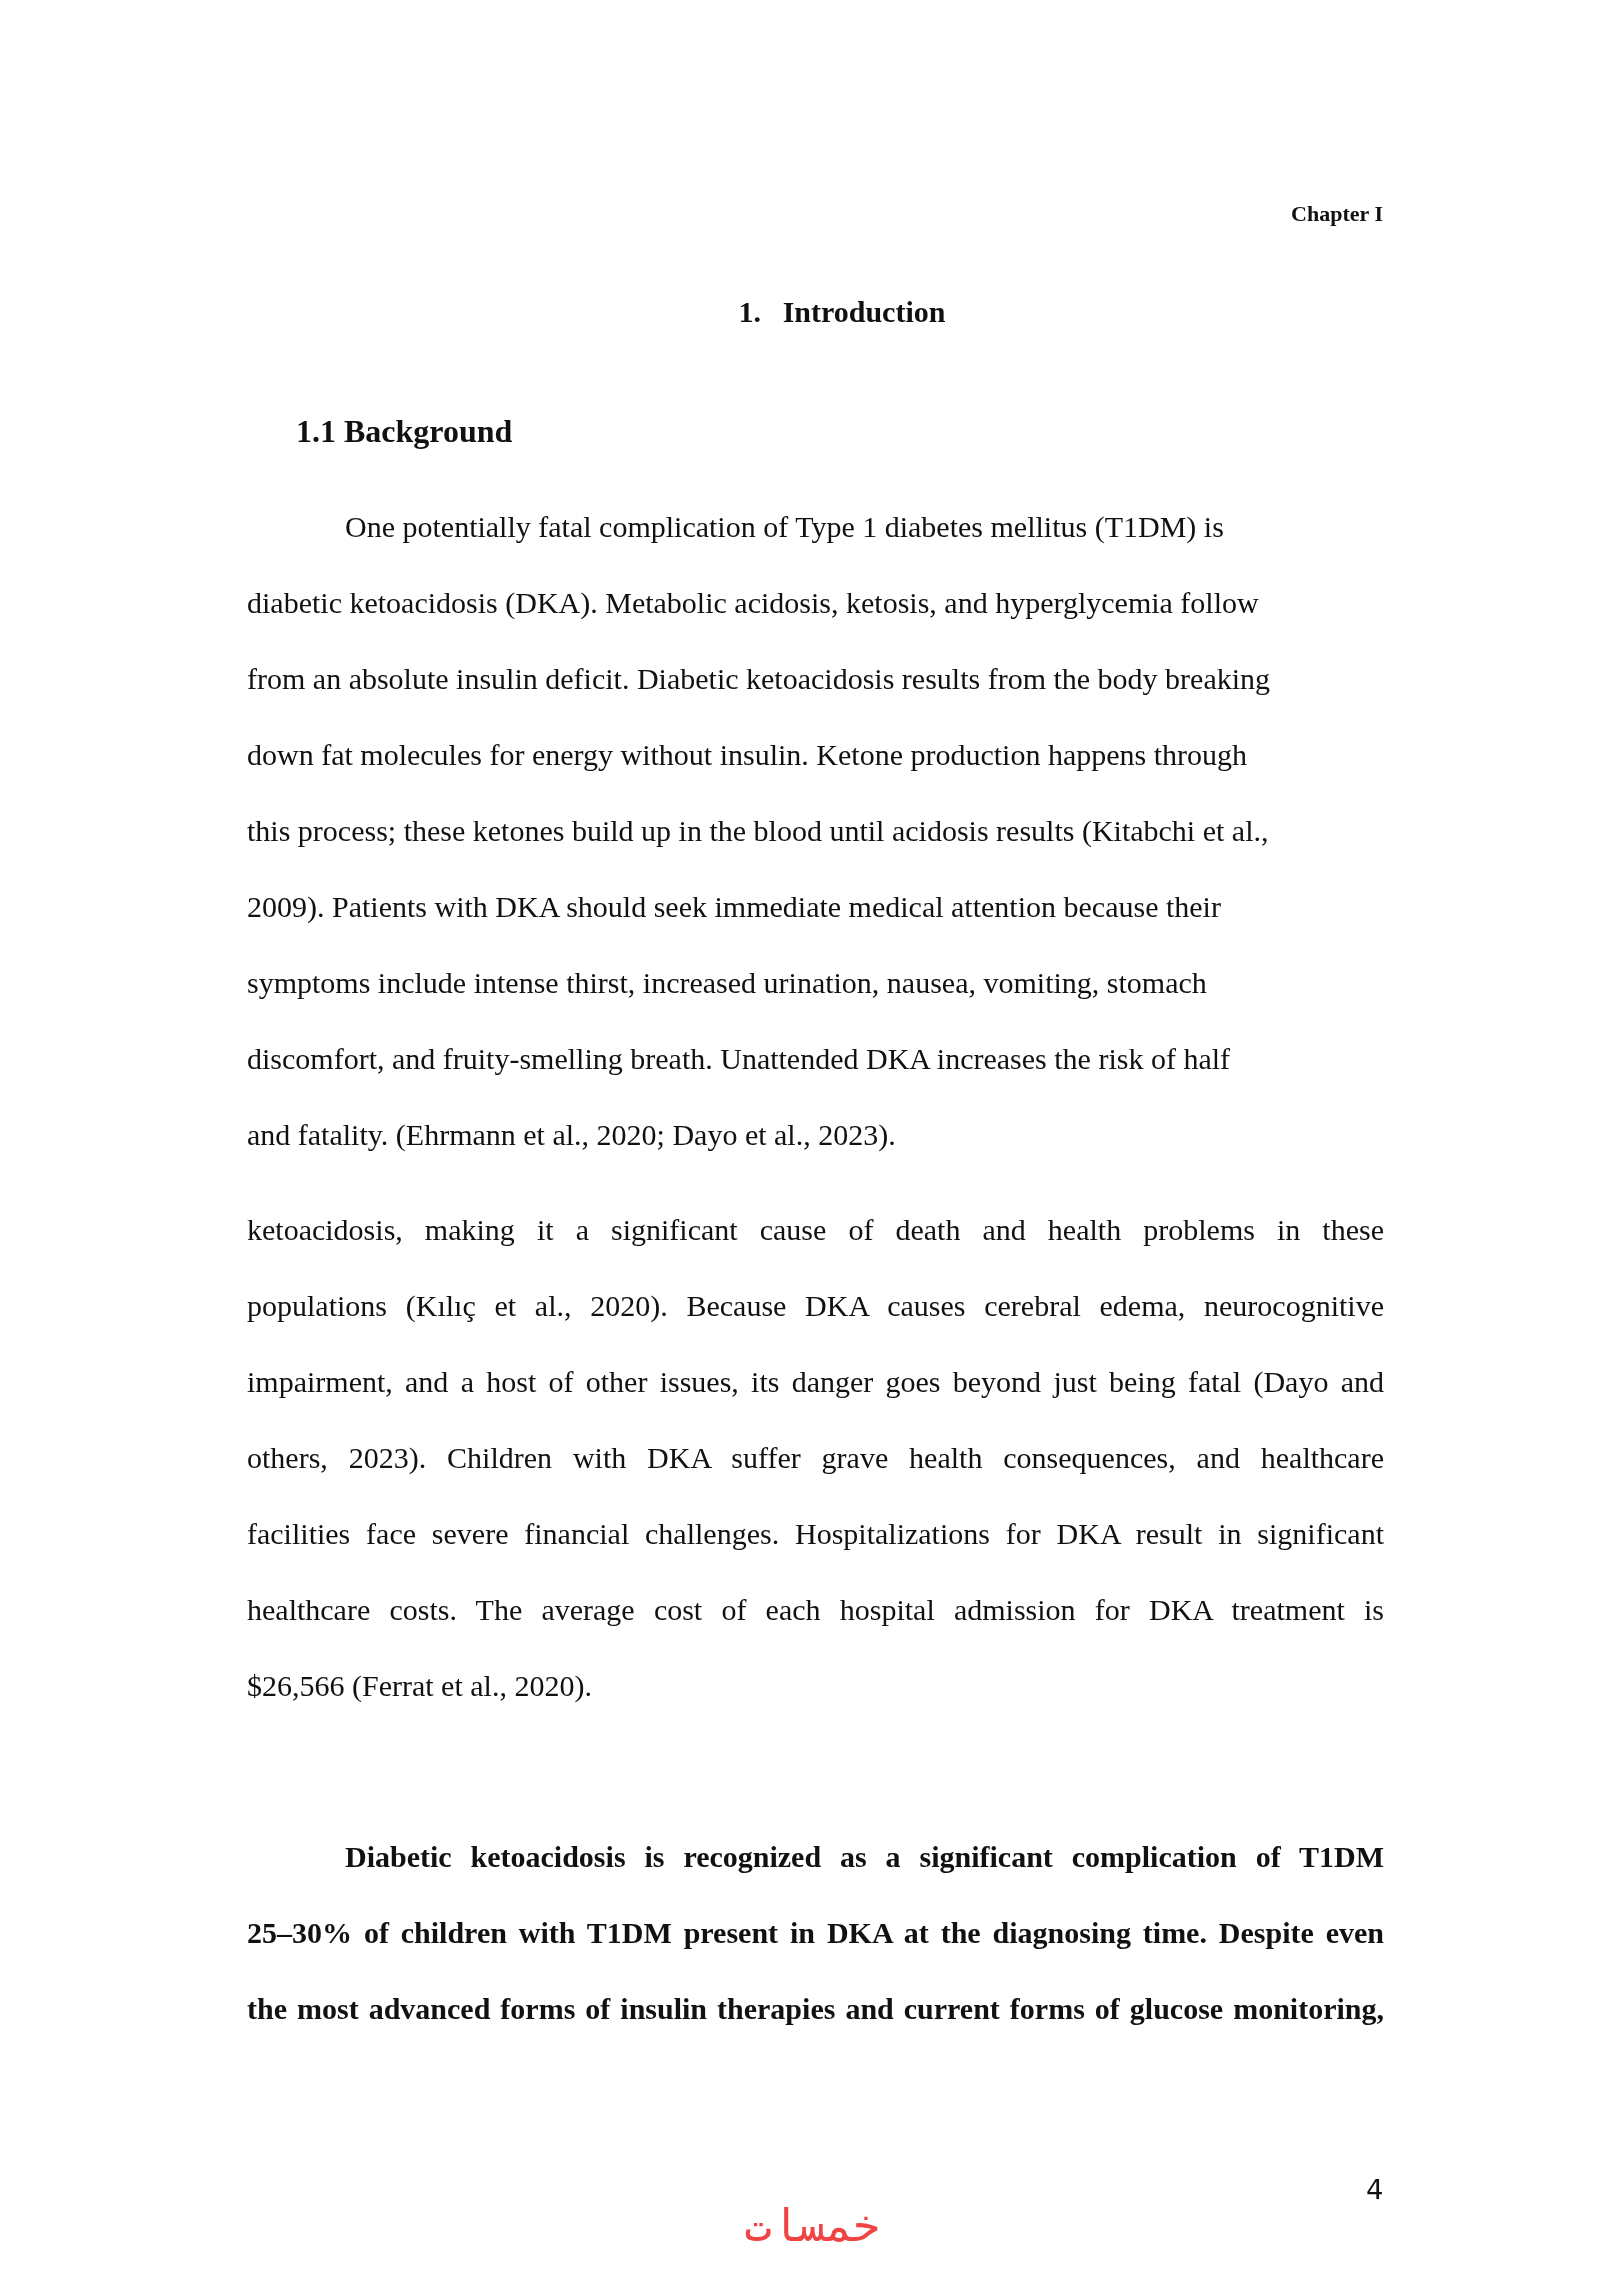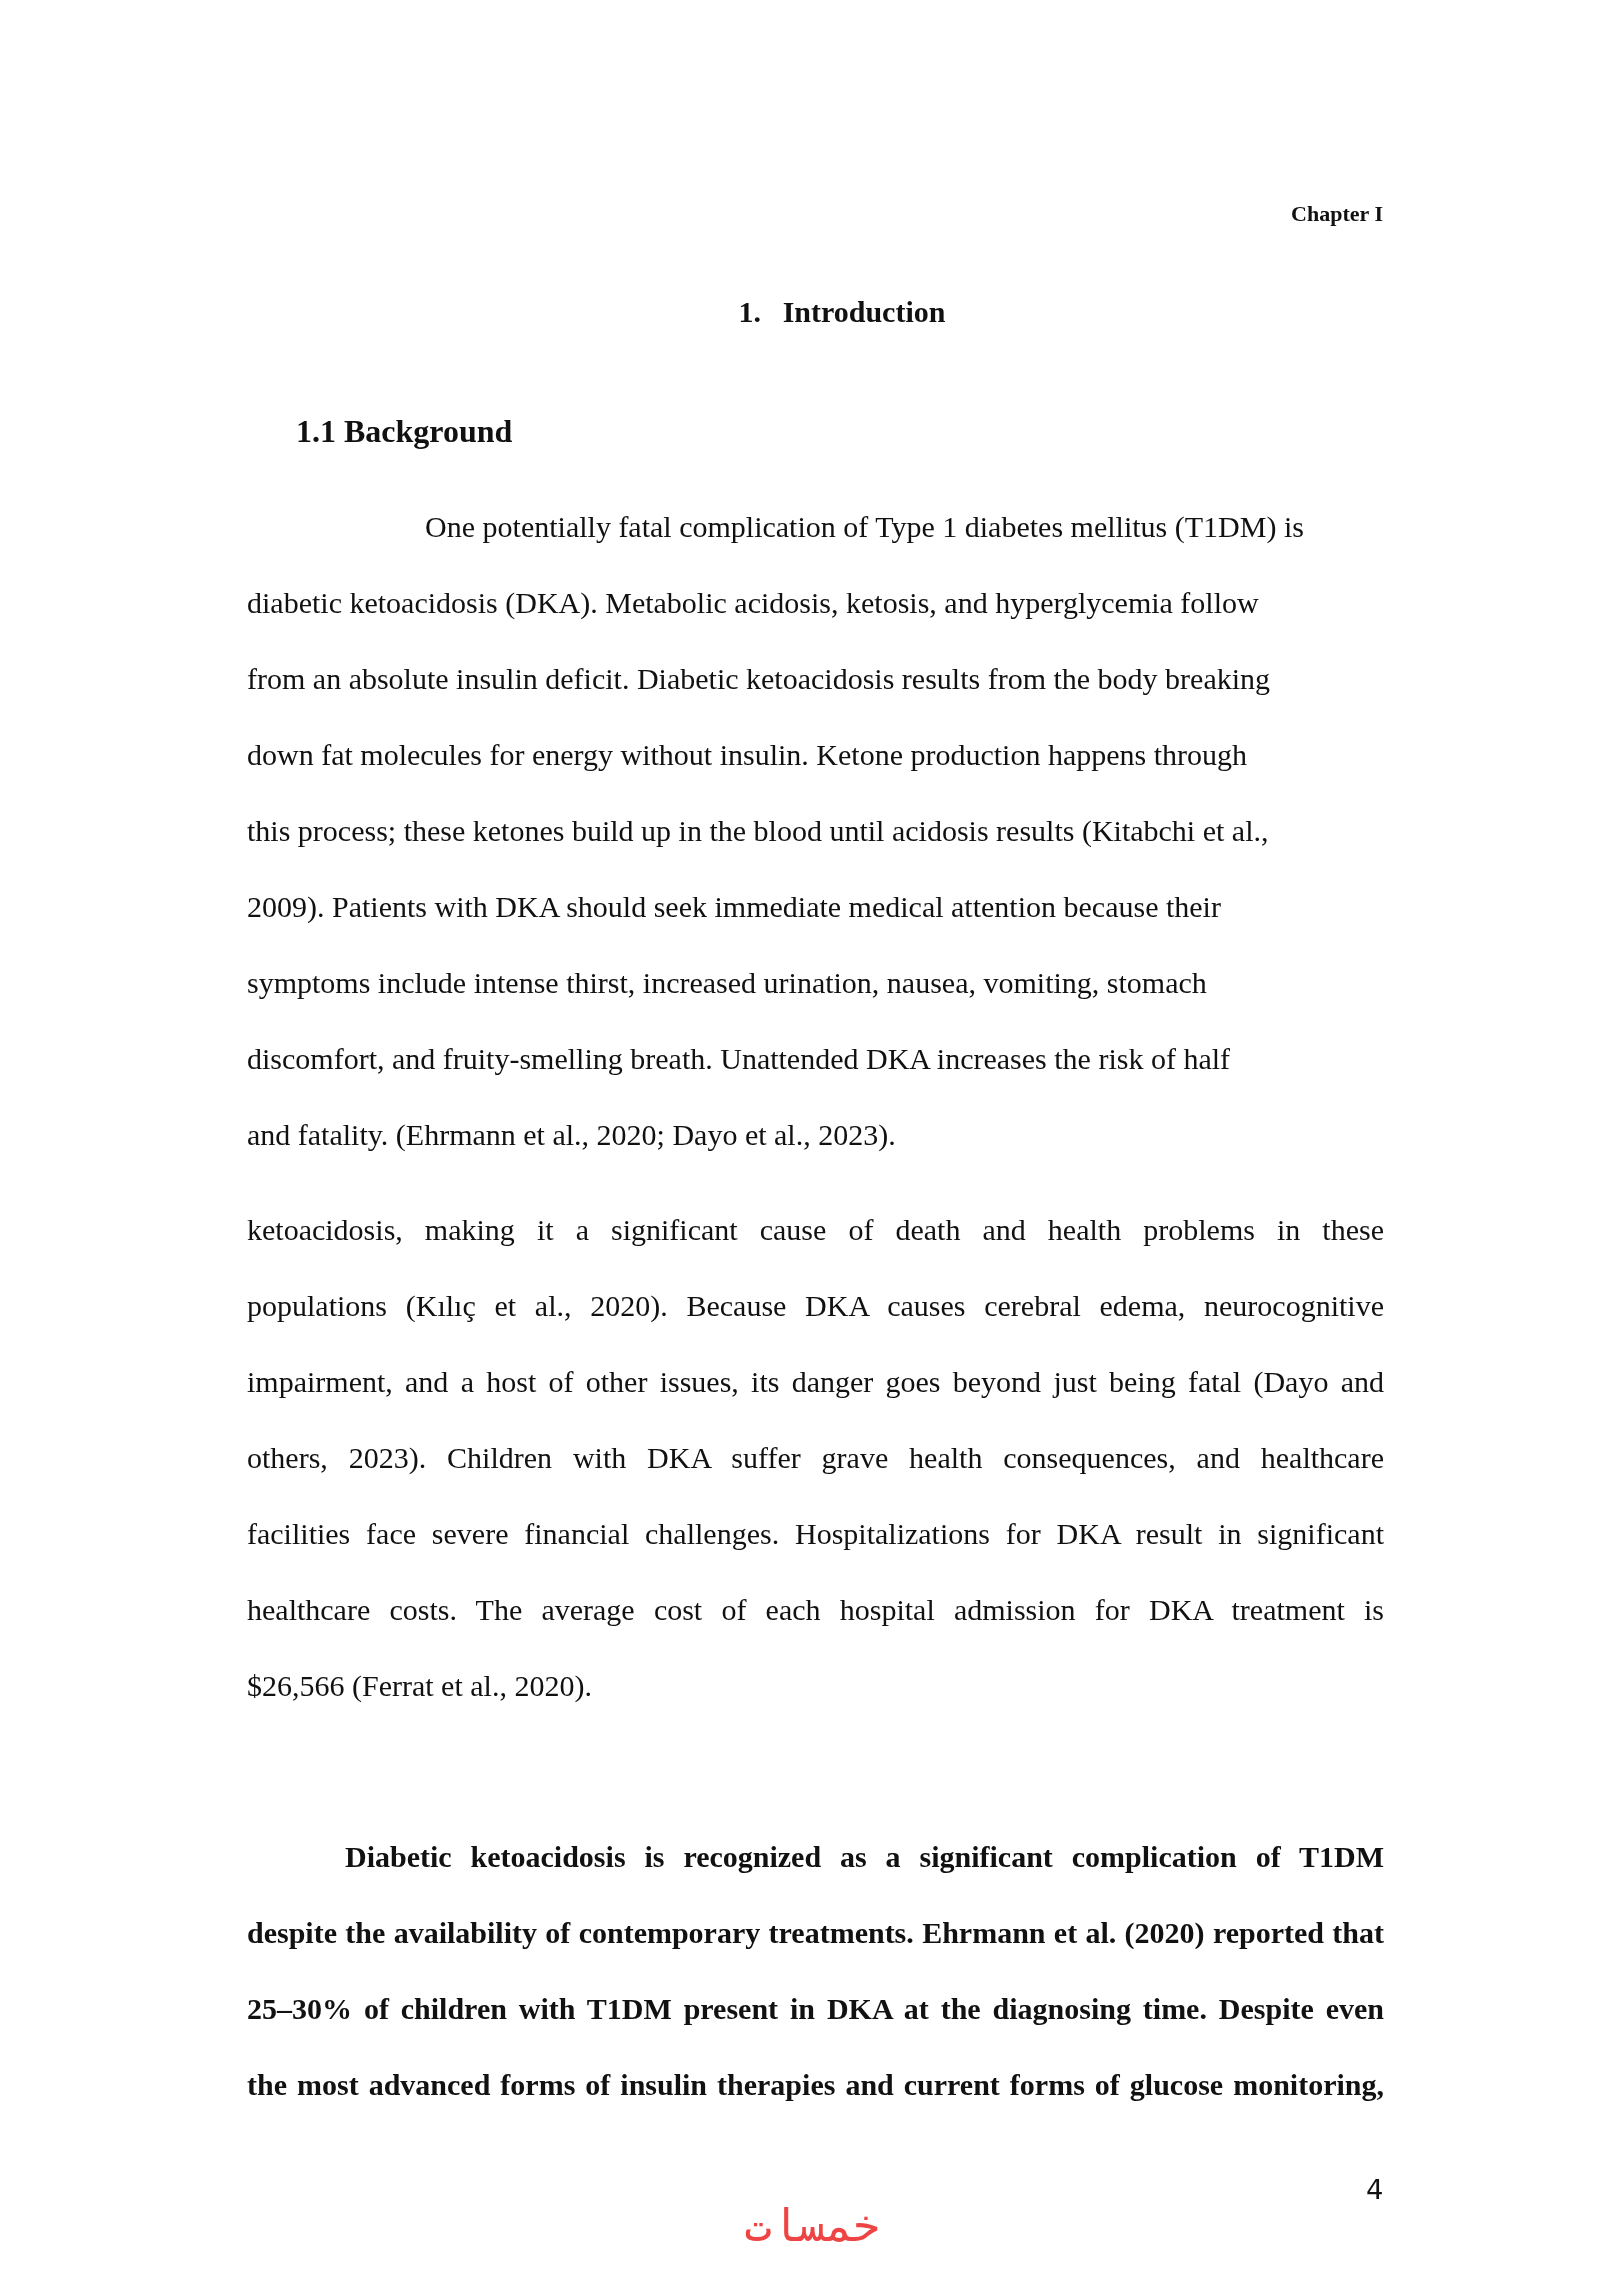--- a/index.html
+++ b/index.html
@@ -70,21 +70,20 @@
       display: block;
       white-space: nowrap;
     }
     .para .line.justify {
       text-align: justify;
       text-align-last: justify;
       white-space: normal;
     }
     .para .line.first {
       padding-left: 98px;
-      text-align: center;
     }
     .para { text-indent: 0; }
     .p1 { top: 489px; }
     .p2 { top: 1192px; }
     .p3 { top: 1819px; font-weight: bold; }
     .page-number {
       position: absolute;
       left: 1366px;
       top: 2170px;
       font-family: "DejaVu Sans", "Liberation Sans", sans-serif;
@@ -142,21 +141,20 @@
       <span class="line justify">others, 2023). Children with DKA suffer grave health consequences, and healthcare</span>
       <span class="line justify">facilities face severe financial challenges. Hospitalizations for DKA result in significant</span>
       <span class="line justify">healthcare costs. The average cost of each hospital admission for DKA treatment is</span>
       <span class="line">$26,566 (Ferrat et al., 2020).</span>
     </p>
   </div>
 
   <div class="body-text p3">
     <p class="para">
       <span class="line first justify">Diabetic ketoacidosis is recognized as a significant complication of T1DM</span>
-      <span class="line justify">despite the availability of contemporary treatments. Ehrmann et al. (2020) reported that</span>
       <span class="line justify">25–30% of children with T1DM present in DKA at  the diagnosing time. Despite even</span>
       <span class="line justify">the most advanced forms of insulin therapies and current forms of glucose monitoring,</span>
     </p>
   </div>
 
   <div class="page-number">4</div>
 
   <div class="watermark">خمسات</div>
 
 </div>

